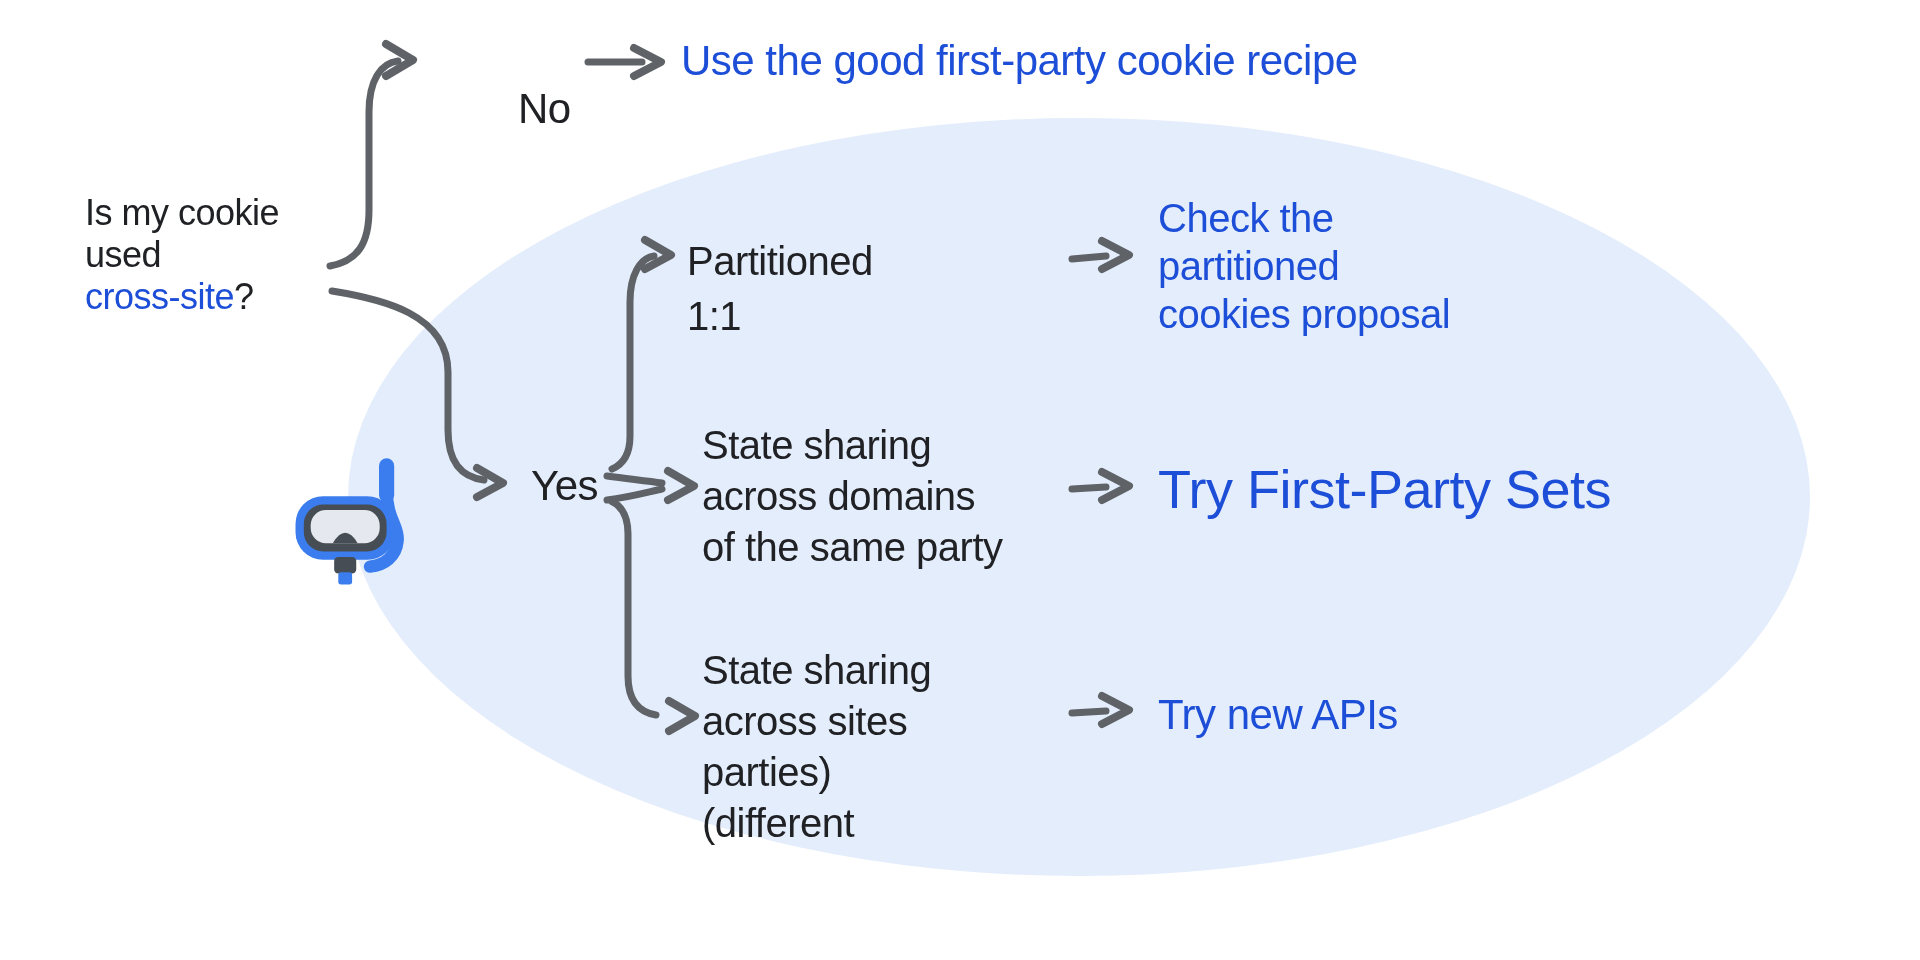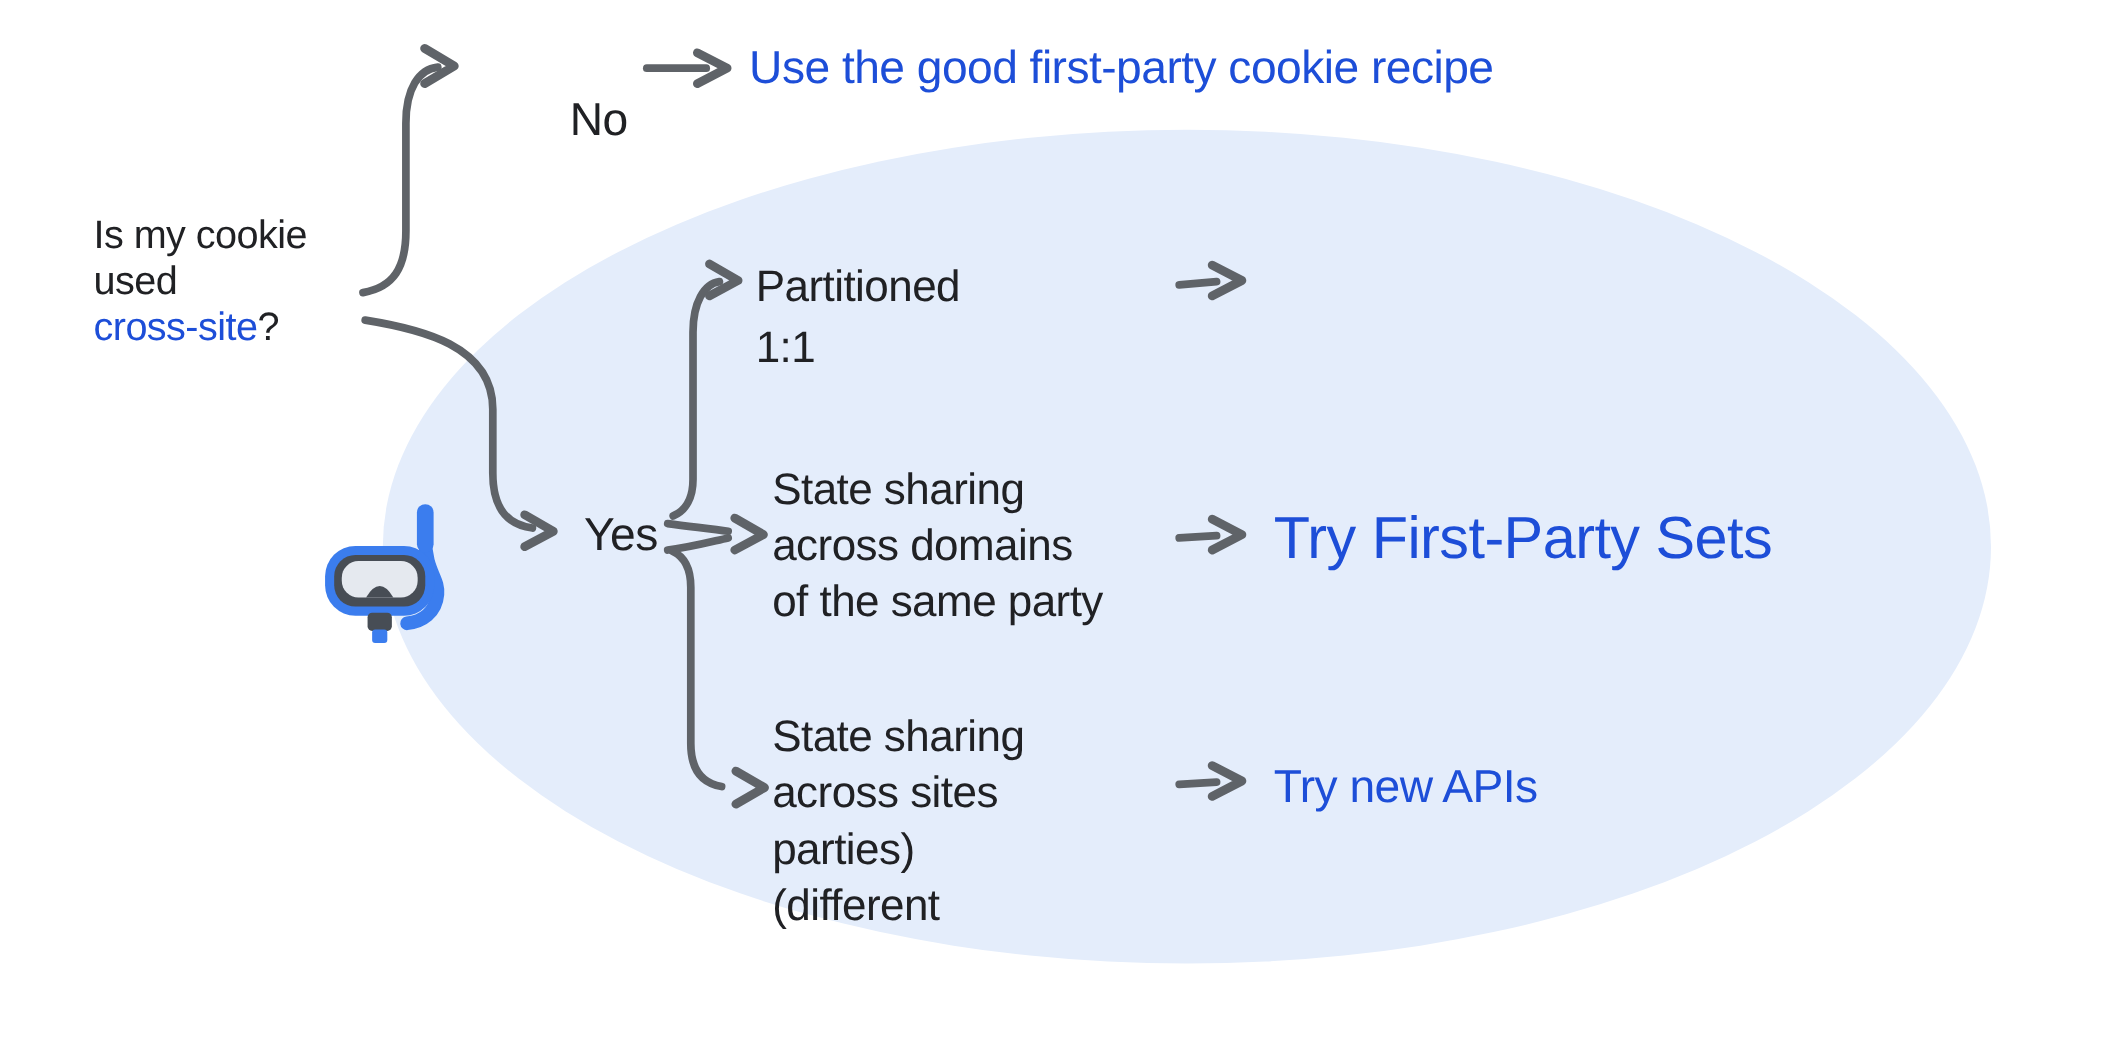--- a/index.html
+++ b/index.html
@@ -89,20 +89,25 @@
 
   <div class="txt no-label">No</div>
   <div class="txt no-result blue link">Use the good first-party cookie recipe</div>
 
   <div class="txt yes-label">Yes</div>
 
   <div class="txt opt1-cond">
     <div>Partitioned</div>
     <div>1:1</div>
   </div>
+  <div class="txt opt1-res blue link">
+    <div>Check the</div>
+    <div>partitioned</div>
+    <div>cookies proposal</div>
+  </div>
 
   <div class="txt opt2-cond">
     <div>State sharing</div>
     <div>across domains</div>
     <div>of the same party</div>
   </div>
   <div class="txt opt2-res blue link">Try First-Party Sets</div>
 
   <div class="txt opt3-cond">
     <div>State sharing</div>

